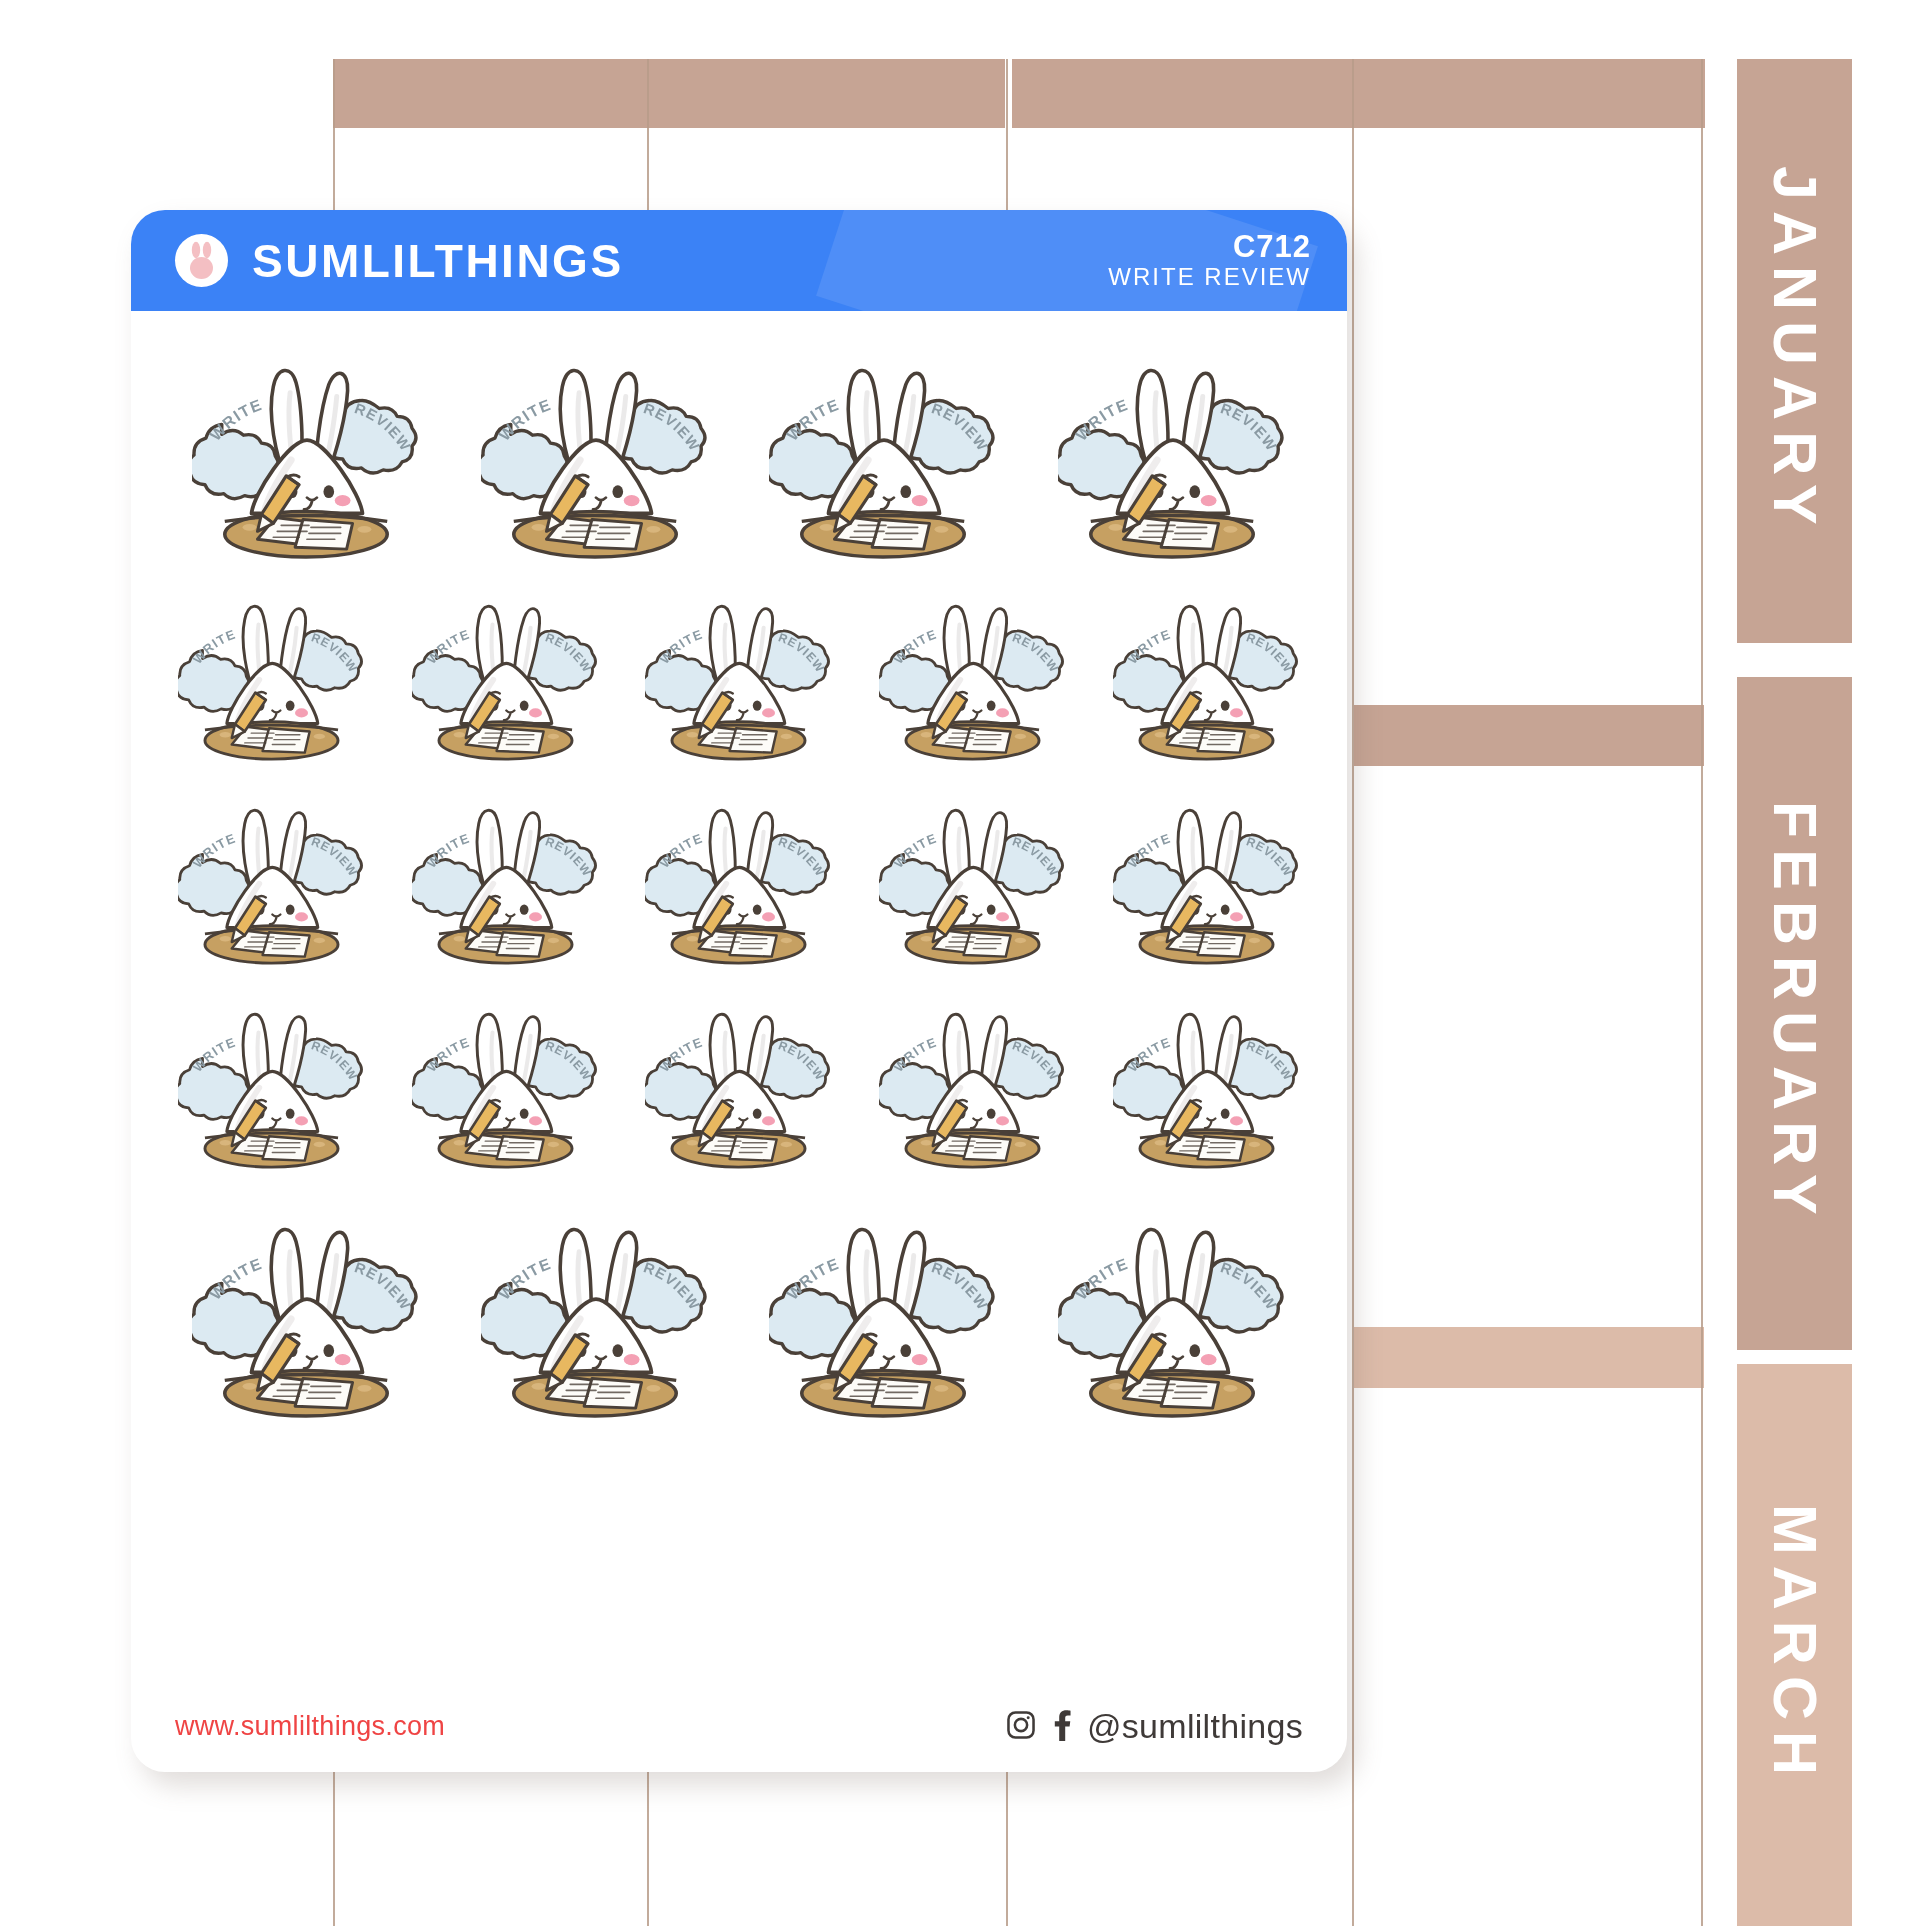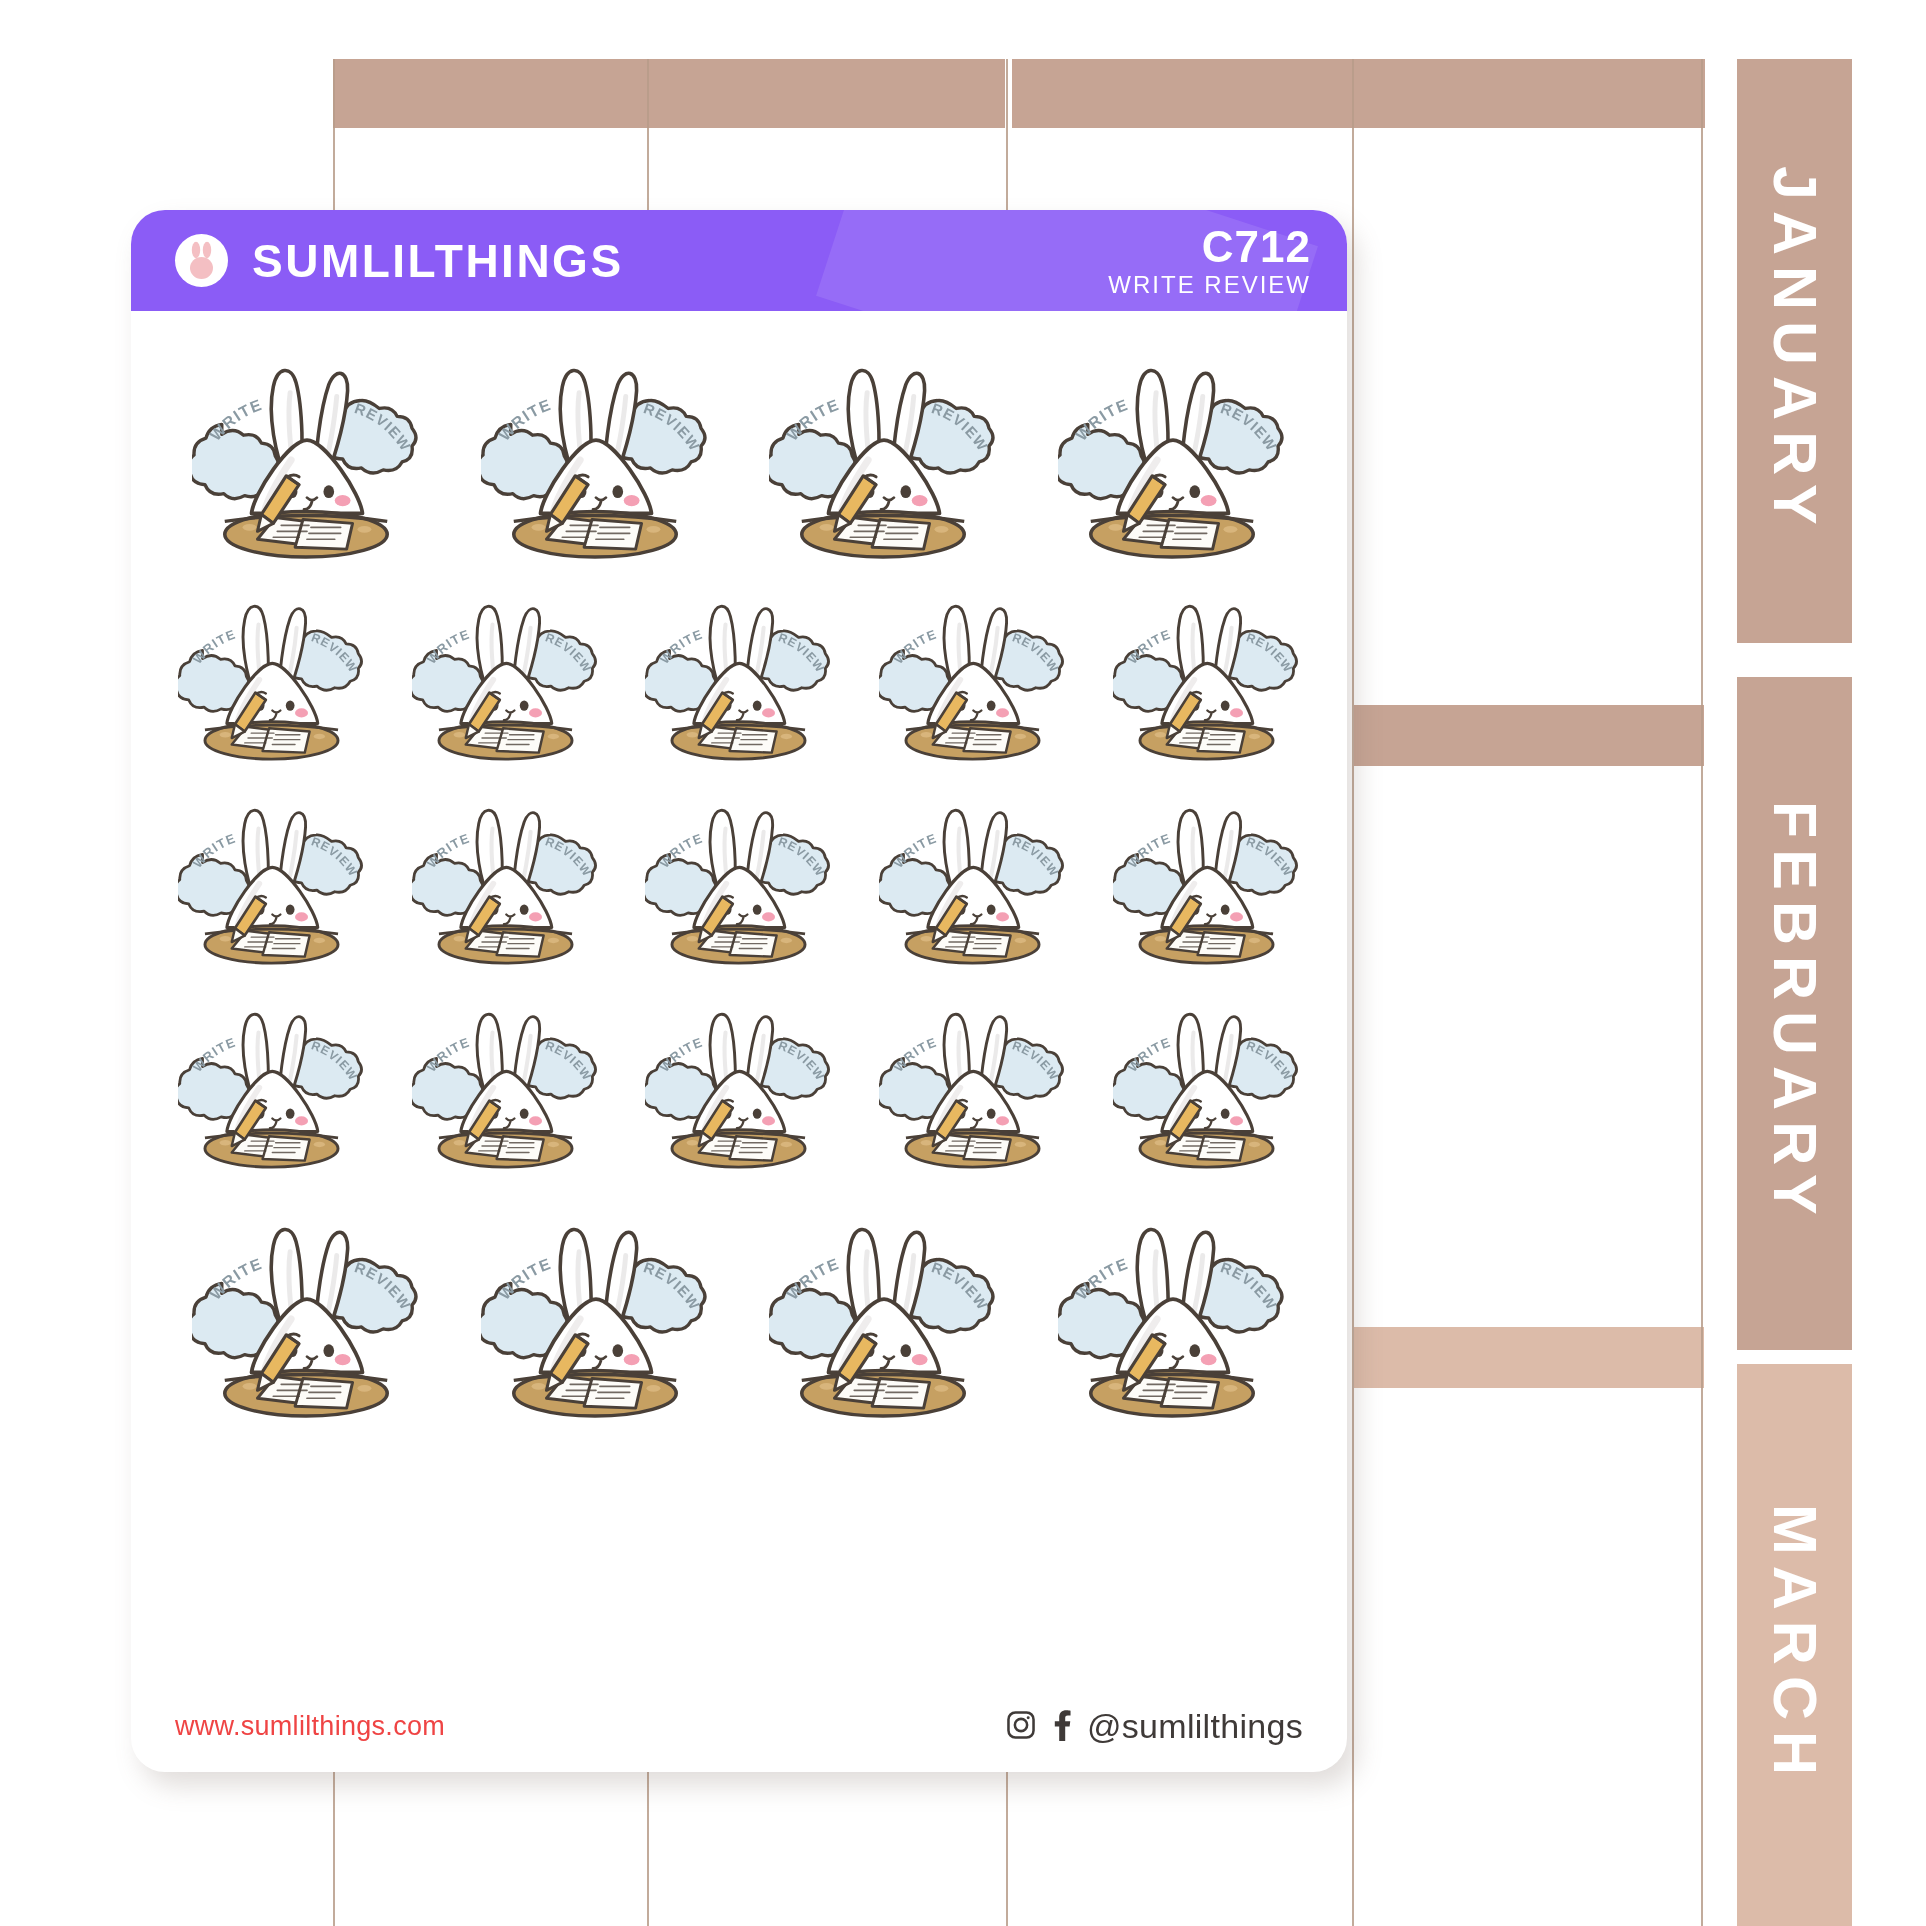--- a/index.html
+++ b/index.html
@@ -67,21 +67,21 @@
     height: 1562px;
     background: #ffffff;
     border-radius: 34px;
     overflow: hidden;
     box-shadow: 10px 14px 26px rgba(120, 100, 90, .22);
   }
 
   .sheet-header {
     position: relative;
     height: 101px;
-    background: #8b5cf6;
+    background: #3b82f6;
     display: flex;
     align-items: center;
     padding: 0 36px 0 44px;
     overflow: hidden;
   }
   .sheet-header::after {
     content: "";
     position: absolute;
     left: 58%; top: -40%;
     width: 38%; height: 200%;
@@ -107,21 +107,21 @@
     font-family: "Liberation Sans", sans-serif;
   }
   .code-block {
     margin-left: auto;
     text-align: right;
     position: relative; z-index: 2;
     line-height: 1.12;
   }
   .code-id {
     color: #ffffff;
-    font-size: 44px;
+    font-size: 31px;
     font-weight: 700;
     letter-spacing: 1px;
   }
   .code-title {
     color: #ffffff;
     font-size: 24px;
     font-weight: 400;
     letter-spacing: 2px;
   }
 

